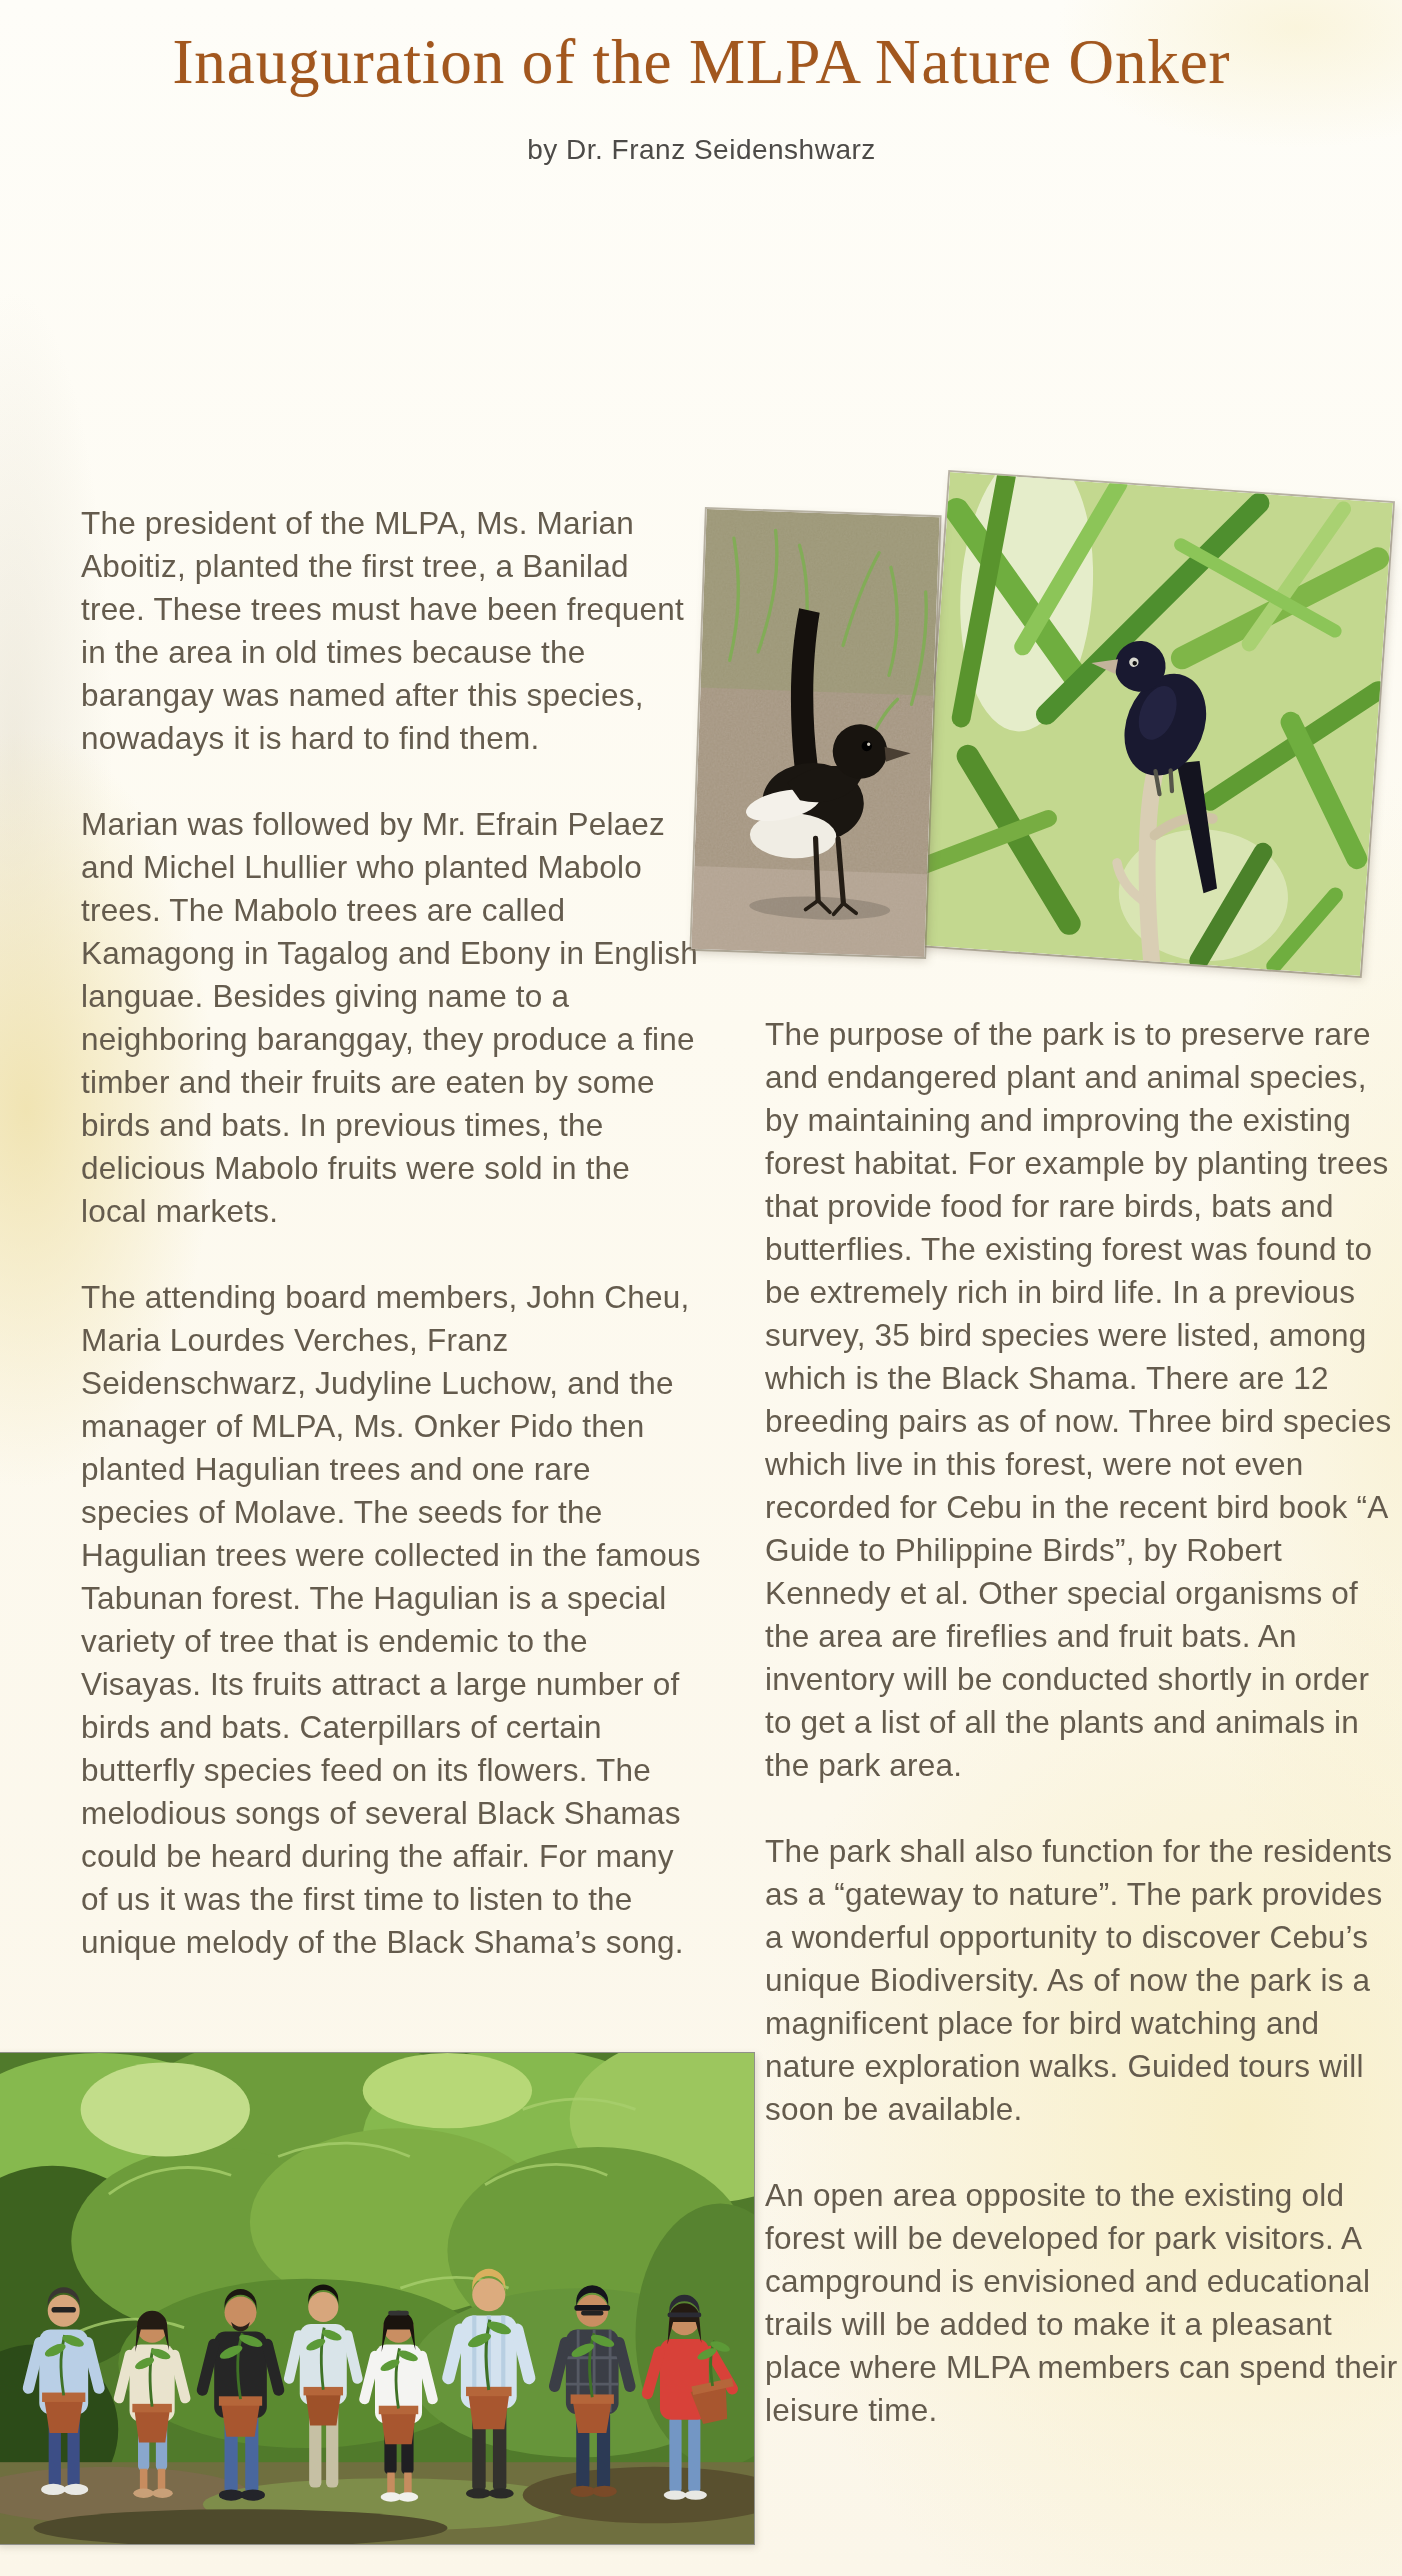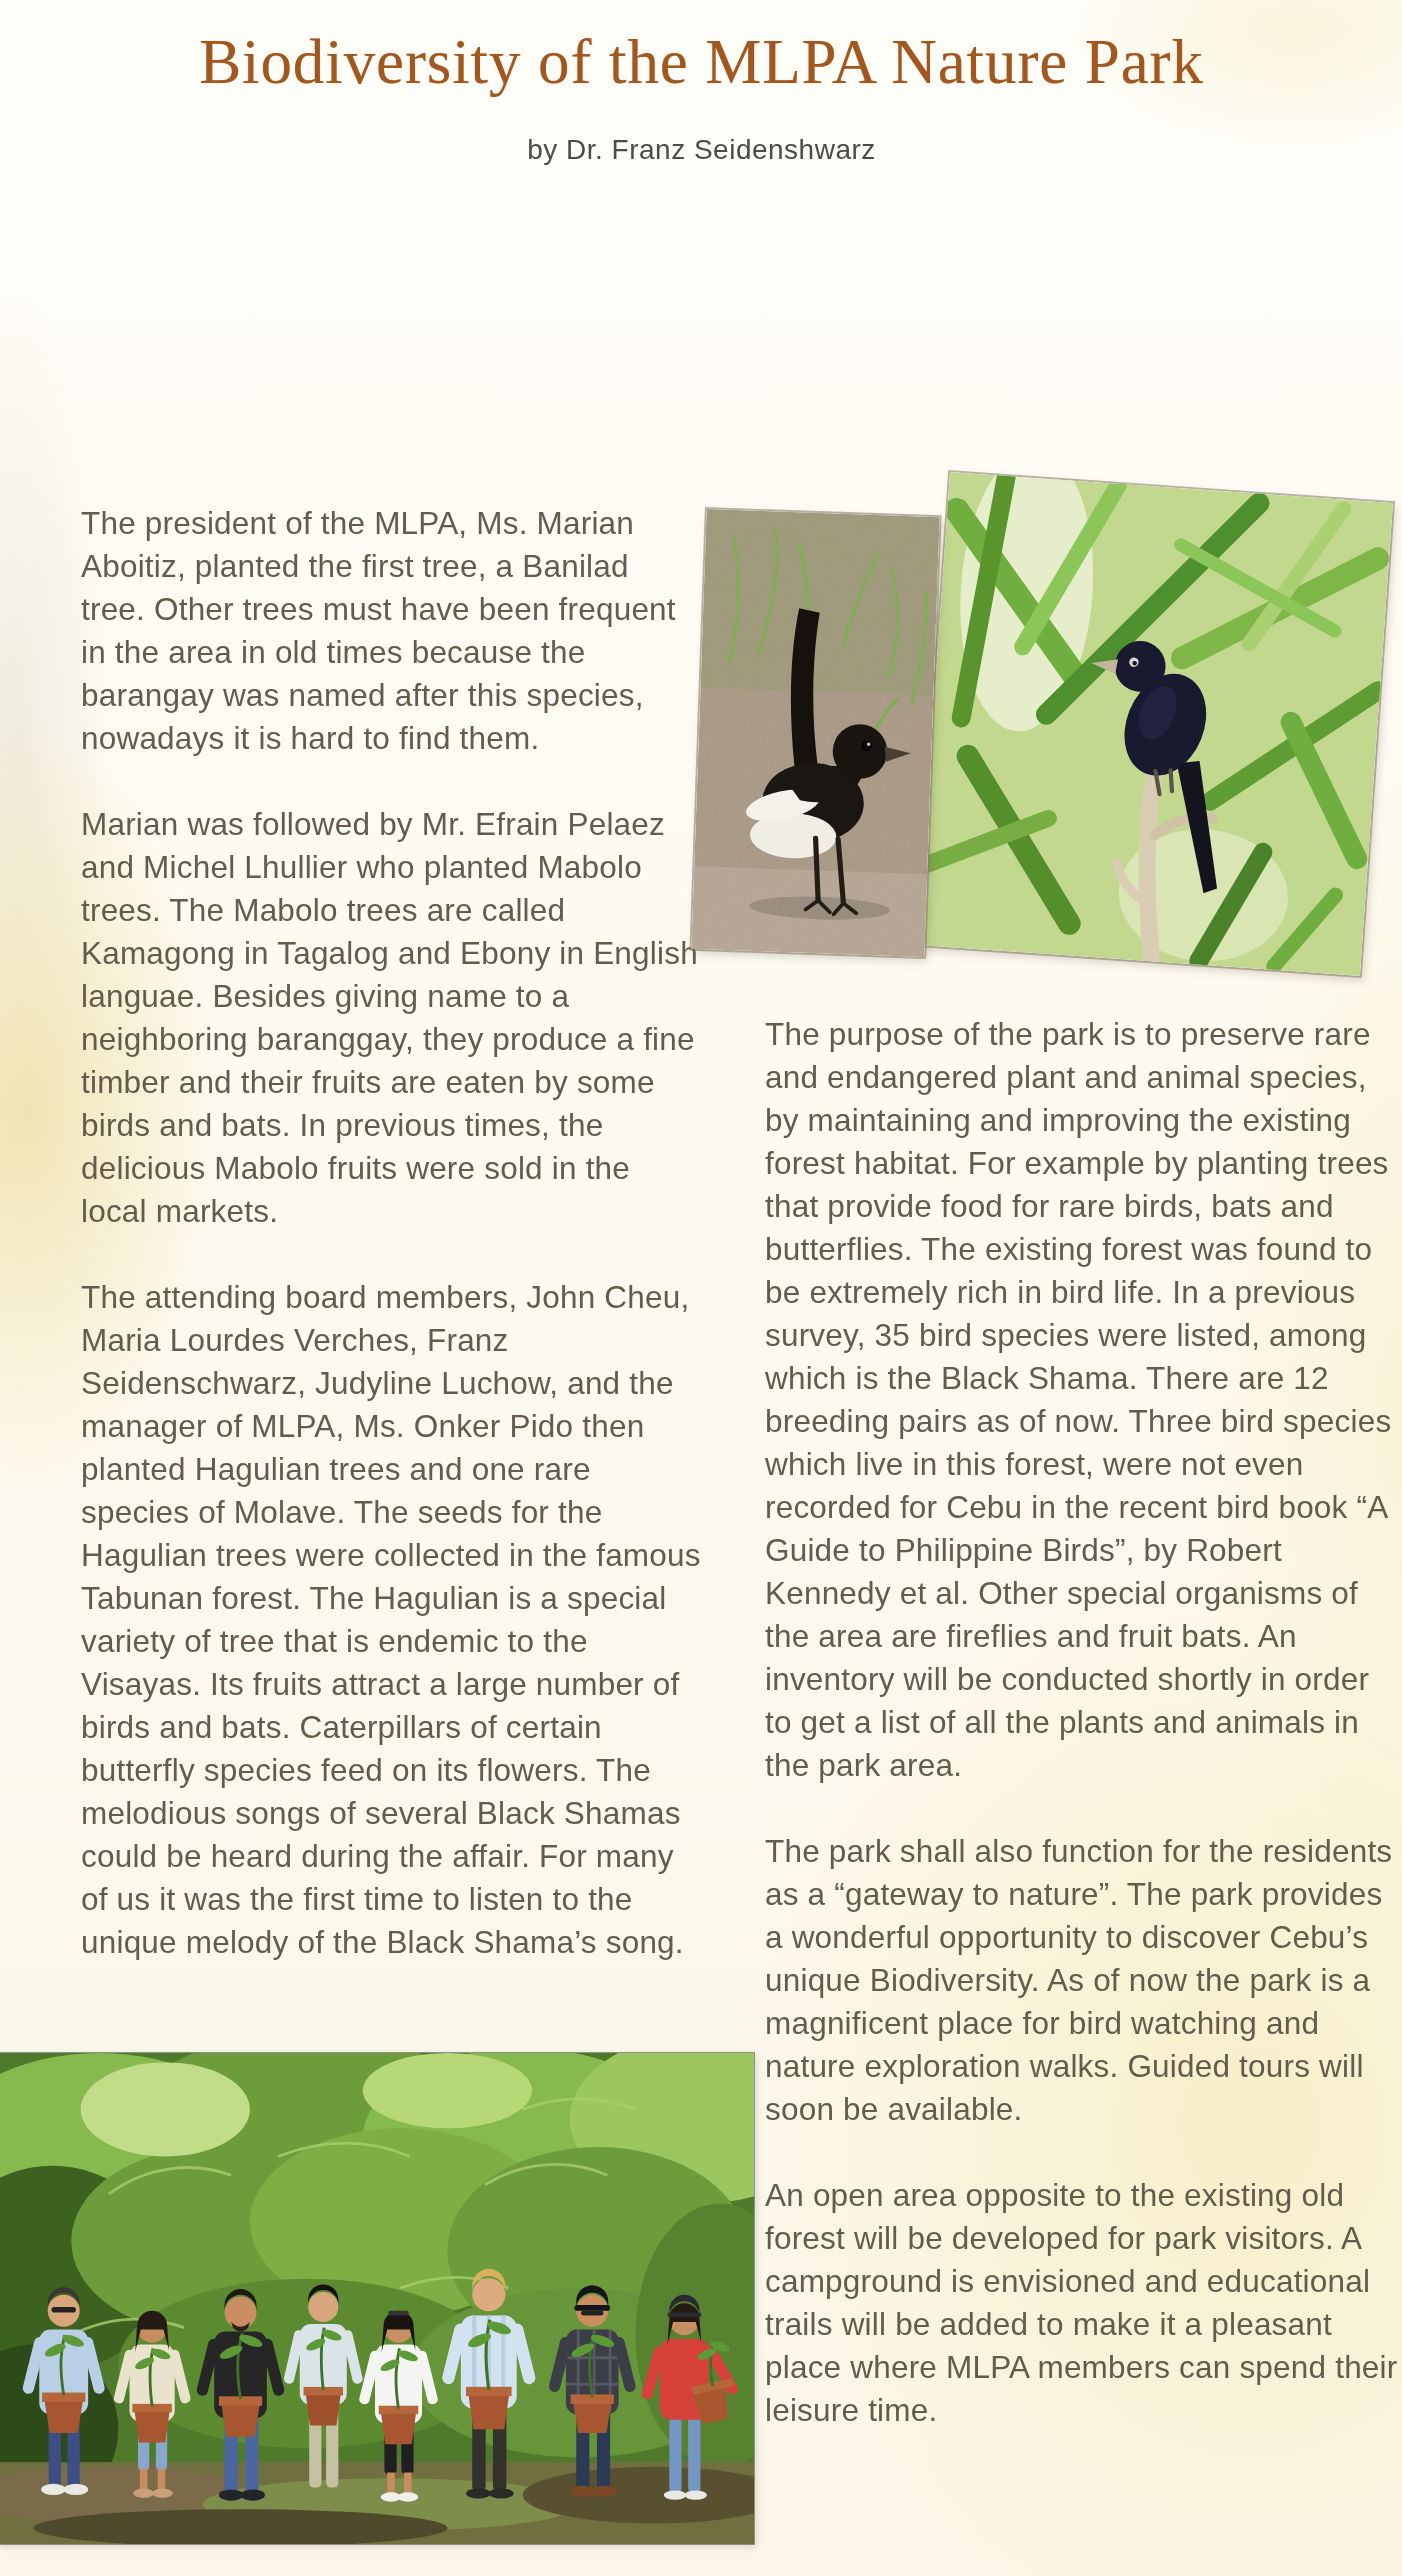--- a/index.html
+++ b/index.html
@@ -45,21 +45,21 @@
     border:1.9px solid #90908a; border-left:none; background:#fff; overflow:hidden; z-index:4;
     box-shadow:1.9px 2.8px 7.5px rgba(90,80,60,.2);
   }
   .photo-group svg{display:block; width:100%; height:100%;}
 </style>
 </head>
 <body>
 
 <div class="page">
 
-  <h1 class="title">Biodiversity of the MLPA Nature Park</h1>
+  <h1 class="title">Inauguration of the MLPA Nature Onker</h1>
   <div class="byline">by Dr. Franz Seidenshwarz</div>
 
   <figure class="photo photo-bird-right" style="margin:0">
     <svg viewBox="0 0 472 504" preserveAspectRatio="none">
       <rect x="0" y="0" width="472" height="504" fill="#c3d88f"></rect>
       <ellipse cx="90" cy="120" rx="70" ry="150" fill="#eef2d8" opacity=".8"></ellipse>
       <ellipse cx="300" cy="430" rx="90" ry="70" fill="#e8eecc" opacity=".6"></ellipse>
       <g stroke-linecap="round">
         <path d="M10 40 L150 210" stroke="#6fae3f" stroke-width="26"></path>
         <path d="M60 0 L30 260" stroke="#59942d" stroke-width="20"></path>
@@ -123,21 +123,21 @@
         <path d="M198 246 L226 252 L200 262 Z" fill="#4a3f33"></path>
         <circle cx="179" cy="246" r="5.5" fill="#000"></circle>
         <circle cx="181" cy="244" r="1.8" fill="#cfcabe"></circle>
         <path d="M128 346 L133 412 M152 346 L160 414" stroke="#241d15" stroke-width="5.5" stroke-linecap="round"></path>
         <path d="M133 412 L120 422 M133 412 L146 424 M160 414 L150 426 M160 414 L174 424" stroke="#241d15" stroke-width="4" stroke-linecap="round"></path>
       </g>
     </svg>
   </figure>
 
   <div class="col col-left">
-    <p>The president of the MLPA, Ms. Marian Aboitiz, planted the first tree, a Banilad tree. Other trees must have been frequent in the area in old times because the barangay was named after this species, nowadays it is hard to find them.</p>
+    <p>The president of the MLPA, Ms. Marian Aboitiz, planted the first tree, a Banilad tree. These trees must have been frequent in the area in old times because the barangay was named after this species, nowadays it is hard to find them.</p>
     <p>Marian was followed by Mr. Efrain Pelaez and Michel Lhullier who planted Mabolo trees. The Mabolo trees are called Kamagong in Tagalog and Ebony in English languae. Besides giving name to a neighboring baranggay, they produce a fine timber and their fruits are eaten by some birds and bats. In previous times, the delicious Mabolo fruits were sold in the local markets.</p>
     <p>The attending board members, John Cheu, Maria Lourdes Verches, Franz Seidenschwarz, Judyline Luchow, and the manager of MLPA, Ms. Onker Pido then planted Hagulian trees and one rare species of Molave. The seeds for the Hagulian trees were collected in the famous Tabunan forest. The Hagulian is a special variety of tree that is endemic to the Visayas. Its fruits attract a large number of birds and bats. Caterpillars of certain butterfly species feed on its flowers. The melodious songs of several Black Shamas could be heard during the affair. For many of us it was the first time to listen to the unique melody of the Black Shama’s song.</p>
   </div>
 
   <div class="col col-right">
     <p>The purpose of the park is to preserve rare and endangered plant and animal species, by maintaining and improving the existing forest habitat. For example by planting trees that provide food for rare birds, bats and butterflies. The existing forest was found to be extremely rich in bird life. In a previous survey, 35 bird species were listed, among which is the Black Shama. There are 12 breeding pairs as of now. Three bird species which live in this forest, were not even recorded for Cebu in the recent bird book “A Guide to Philippine Birds”, by Robert Kennedy et al. Other special organisms of the area are fireflies and fruit bats. An inventory will be conducted shortly in order to get a list of all the plants and animals in the park area.</p>
     <p>The park shall also function for the residents as a “gateway to nature”. The park provides a wonderful opportunity to discover Cebu’s unique Biodiversity. As of now the park is a magnificent place for bird watching and nature exploration walks. Guided tours will soon be available.</p>
     <p>An open area opposite to the existing old forest will be developed for park visitors. A campground is envisioned and educational trails will be added to make it a pleasant place where MLPA members can spend their leisure time.</p>
   </div>
 

